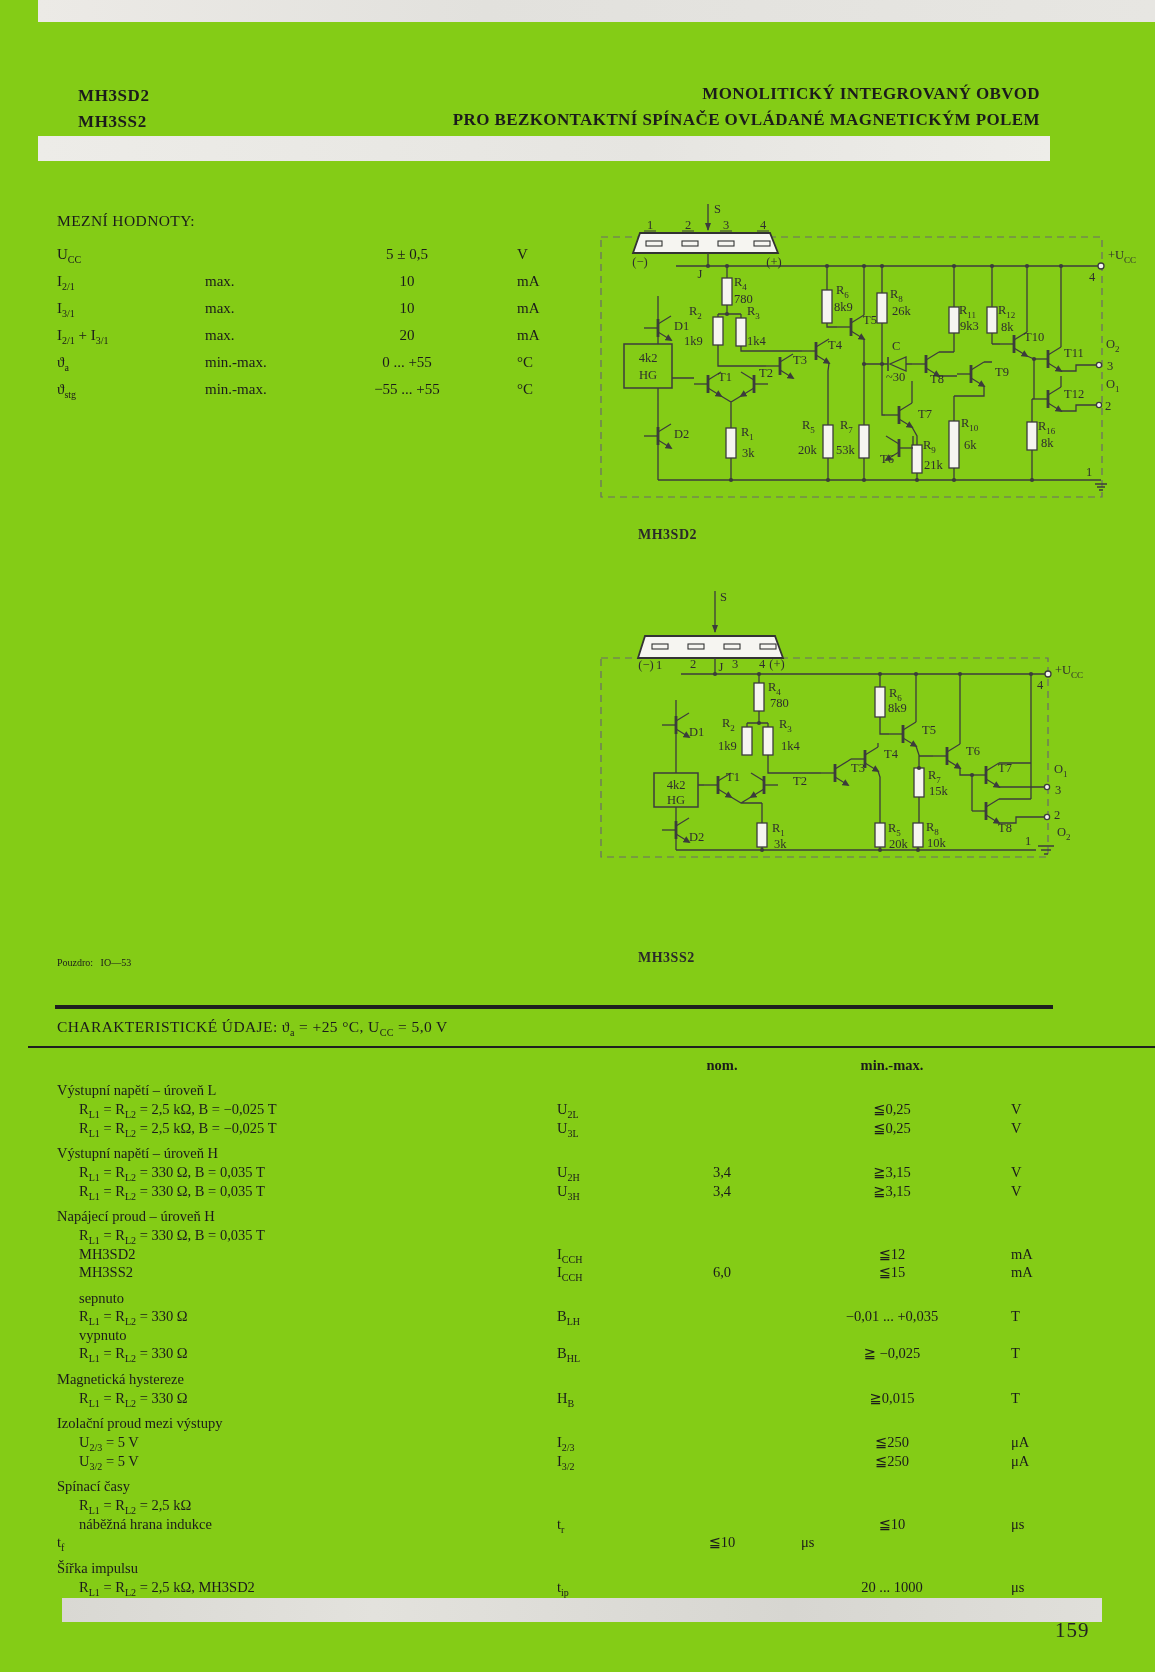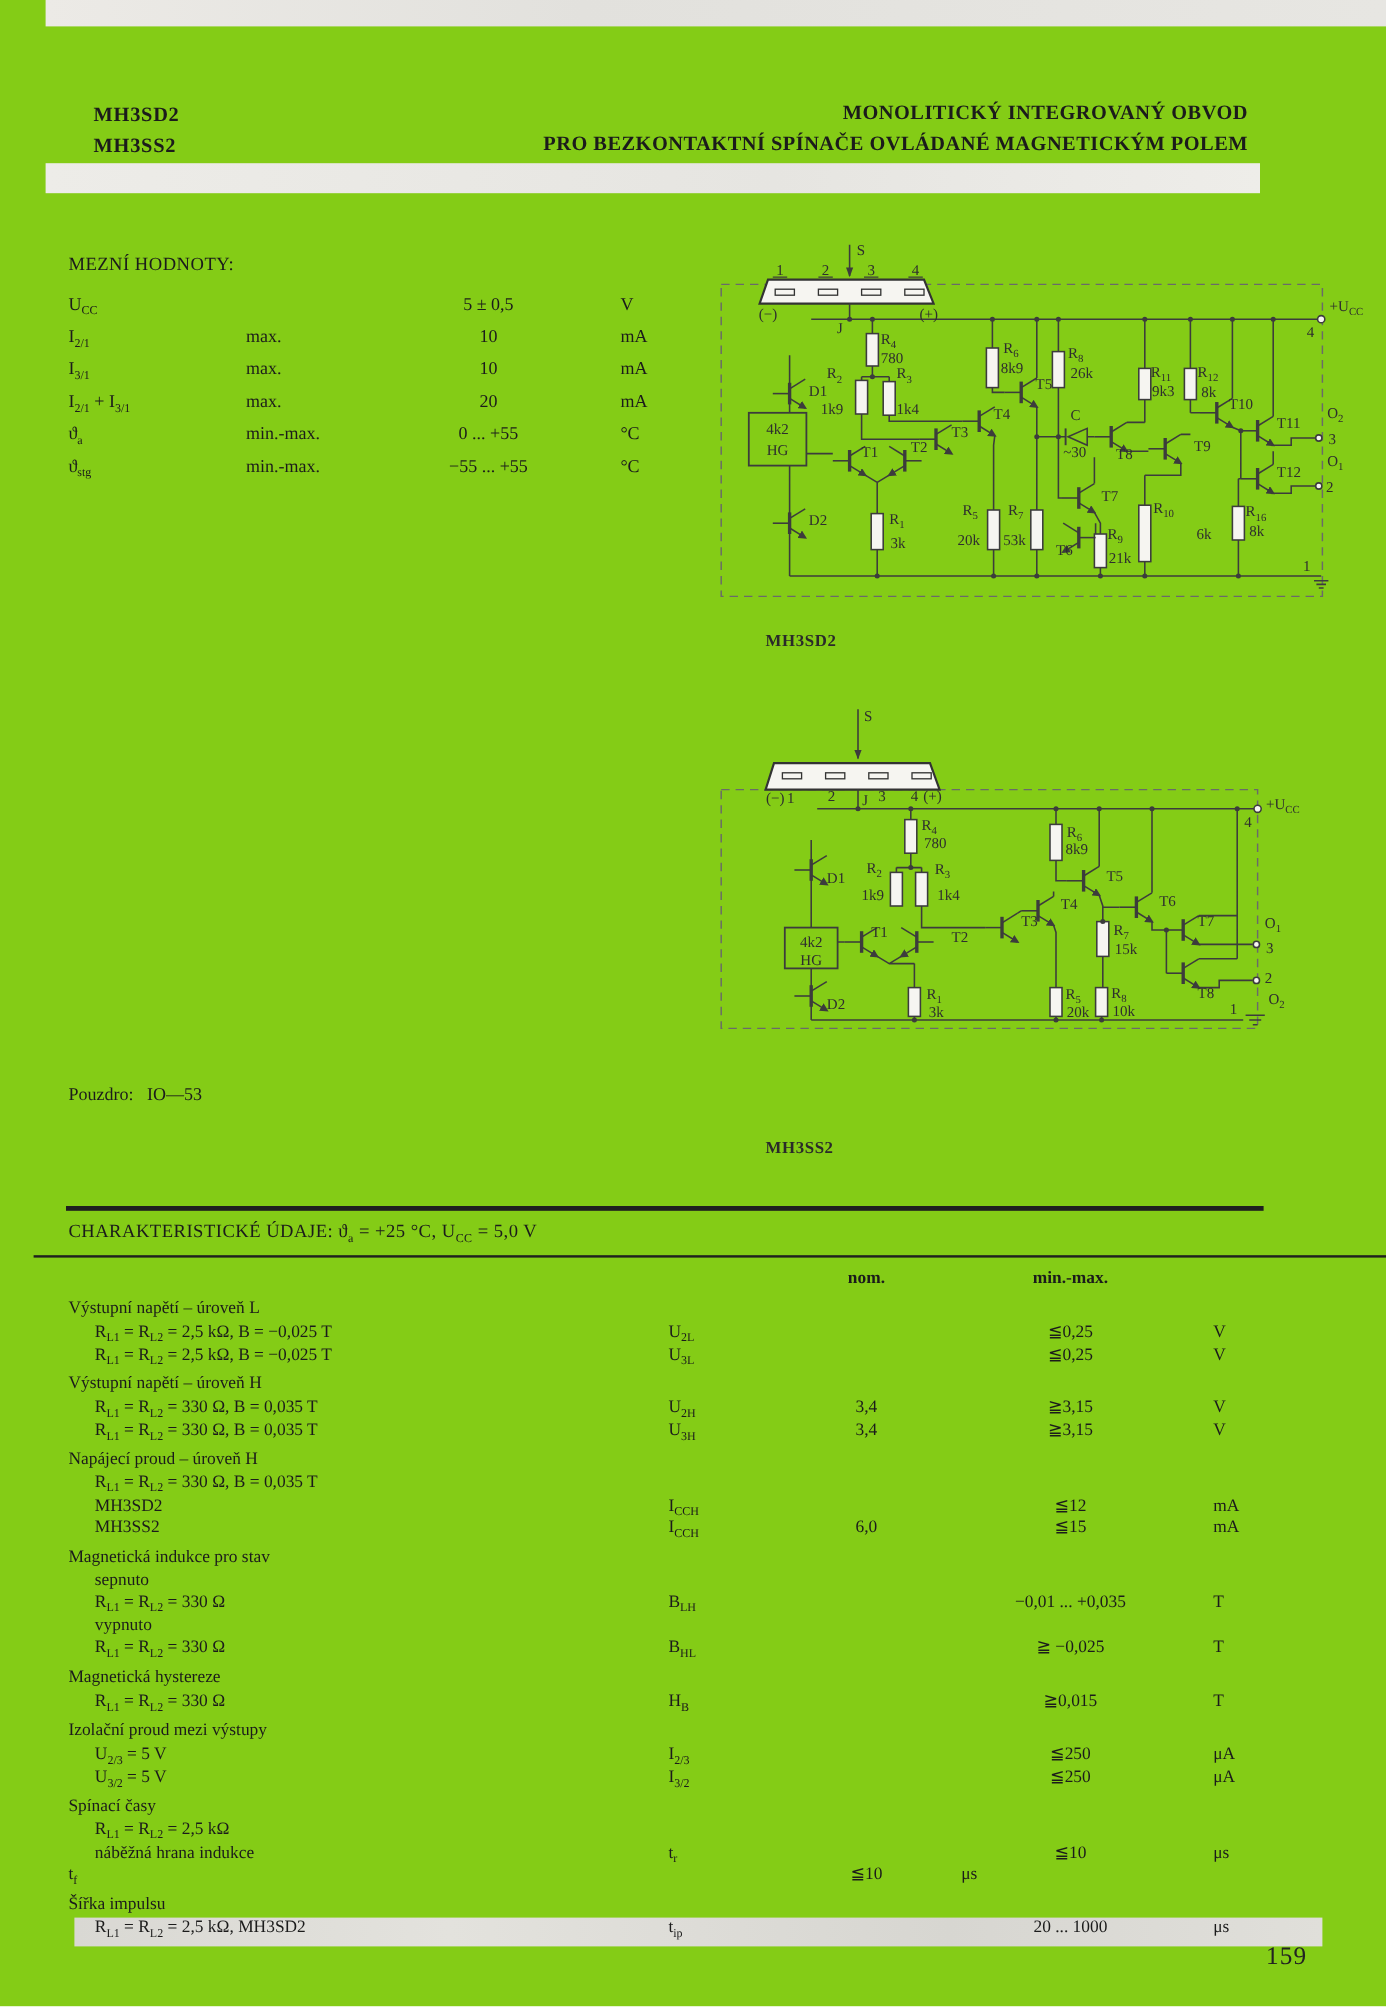--- a/index.html
+++ b/index.html
@@ -223,21 +223,21 @@
         <span class="slabel" style="left: 296px; top: 115px;">26k</span>
         <span class="slabel" style="left: 296px; top: 150px;">C</span>
         <span class="slabel" style="left: 290px; top: 181px;">~30</span>
         <span class="slabel" style="left: 284px; top: 263px;">T6</span>
         <span class="slabel" style="left: 322px; top: 218px;">T7</span>
         <span class="slabel" style="left: 327px; top: 251px;">R<sub>9</sub></span>
         <span class="slabel" style="left: 328px; top: 269px;">21k</span>
         <span class="slabel" style="left: 334px; top: 183px;">T8</span>
         <span class="slabel" style="left: 399px; top: 176px;">T9</span>
         <span class="slabel" style="left: 365px; top: 229px;">R<sub>10</sub></span>
-        <span class="slabel" style="left: 368px; top: 249px; margin-left: 33px;">6k</span>
+        <span class="slabel" style="left: 368px; top: 249px;">6k</span>
         <span class="slabel" style="left: 363px; top: 116px;">R<sub>11</sub></span>
         <span class="slabel" style="left: 364px; top: 130px;">9k3</span>
         <span class="slabel" style="left: 402px; top: 116px;">R<sub>12</sub></span>
         <span class="slabel" style="left: 405px; top: 131px;">8k</span>
         <span class="slabel" style="left: 428px; top: 141px;">T10</span>
         <span class="slabel" style="left: 468px; top: 157px;">T11</span>
         <span class="slabel" style="left: 468px; top: 198px;">T12</span>
         <span class="slabel" style="left: 442px; top: 232px;">R<sub>16</sub></span>
         <span class="slabel" style="left: 445px; top: 247px;">8k</span>
         <span class="slabel" style="left: 510px; top: 150px;">O<sub>2</sub></span>
@@ -353,21 +353,21 @@
         <span class="slabel" style="left: 402px; top: 243px;">T8</span>
         <span class="slabel" style="left: 458px; top: 186px;">O<sub>1</sub></span>
         <span class="slabel" style="left: 459px; top: 205px;">3</span>
         <span class="slabel" style="left: 458px; top: 230px;">2</span>
         <span class="slabel" style="left: 461px; top: 249px;">O<sub>2</sub></span>
         <span class="slabel c" style="left: 432px; top: 256px;">1</span>
       </div>
   </div>
   <div class="abs caption" style="left:638px;top:950px;">MH3SS2</div>
 
-  <div class="abs pre" style="left:57px;top:905px;font-size:15px;">Pouzdro:   IO—53</div>
+  <div class="abs pre" style="left:57px;top:957px;font-size:10px;">Pouzdro:   IO—53</div>
 
   <div class="rule" style="left:55px;top:1005px;width:998px;height:3.5px;"></div>
   <div class="abs h1" style="left:57px;top:1018px;">CHARAKTERISTICKÉ ÚDAJE: ϑ<sub>a</sub> = +25 °C, U<sub>CC</sub> = 5,0 V</div>
   <div class="rule" style="left:28px;top:1046px;width:1127px;height:2px;"></div>
 
   <div class="abs crow colhead" style="left:57px;top:1057px;width:1040px;">
     <span></span>
     <span></span>
     <span class="ccell-nom">nom.</span>
     <span class="ccell-mm">min.-max.</span>
@@ -427,21 +427,20 @@
         </div>
         <div class="crow">
           <span class="lbl">MH3SS2</span>
           <span class="ccell-sym">I<sub>CCH</sub></span>
           <span class="ccell-nom">6,0</span>
           <span class="ccell-mm">≦15</span>
           <span class="ccell-unit">mA</span>
         </div>
       </div>
       <div class="sec">
-        <div class="sec-h">Magnetická indukce pro stav</div>
         <div class="crow">
           <span class="lbl">sepnuto</span>
           <span class="ccell-sym"></span>
           <span class="ccell-nom"></span>
           <span class="ccell-mm"></span>
           <span class="ccell-unit"></span>
         </div>
         <div class="crow">
           <span class="lbl">R<sub>L1</sub> = R<sub>L2</sub> = 330 Ω</span>
           <span class="ccell-sym">B<sub>LH</sub></span>

